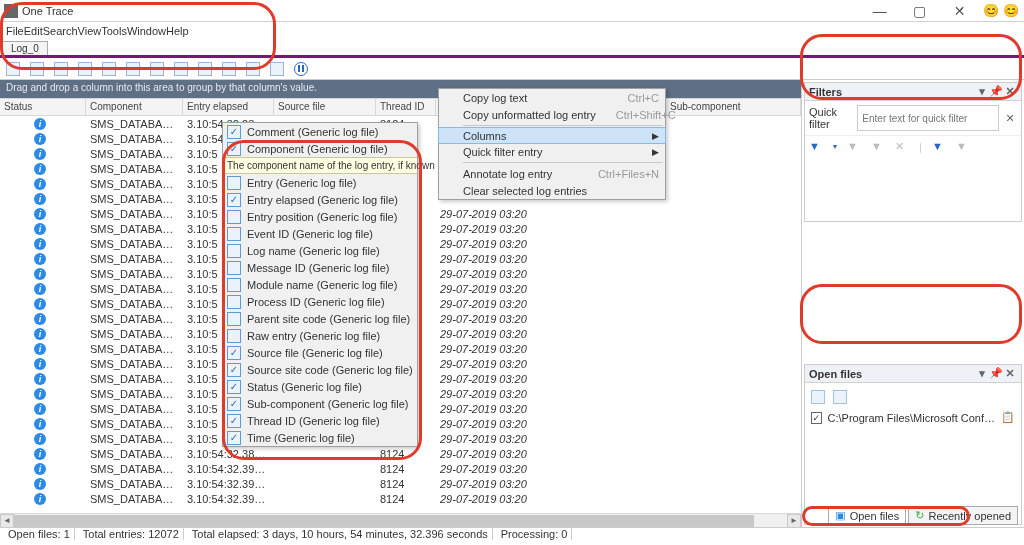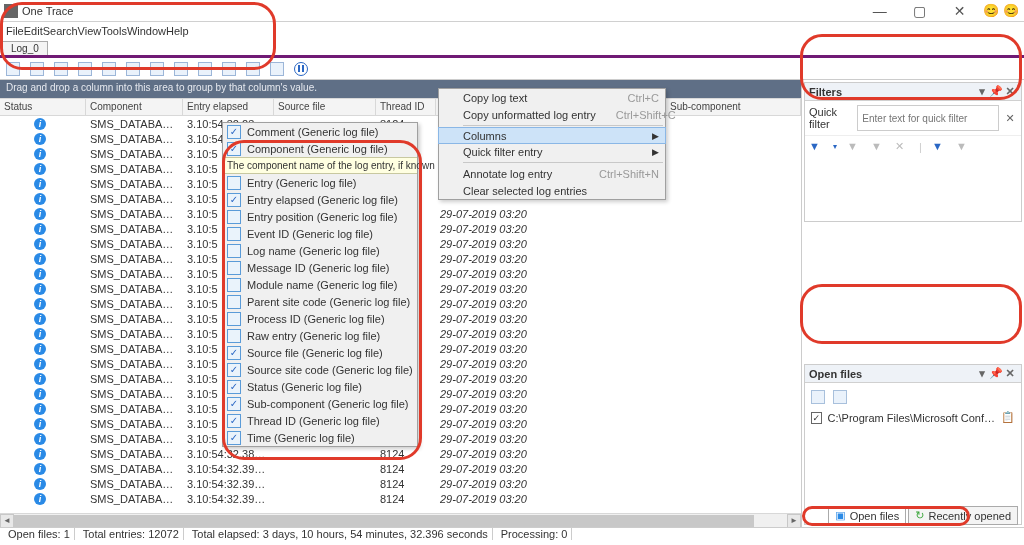--- a/index.html
+++ b/index.html
@@ -478,21 +478,21 @@
         <span>Columns</span>
         <span class="arrow-r">▶</span>
       </div>
       <div class="mitem">
         <span>Quick filter entry</span>
         <span class="arrow-r">▶</span>
       </div>
       <div class="sep"></div>
       <div class="mitem disabled">
         <span>Annotate log entry</span>
-        <span class="sc">Ctrl+Shift+N</span>
+        <span class="sc">Ctrl+Files+N</span>
       </div>
       <div class="mitem disabled">
         <span>Clear selected log entries</span>
       </div>
     </div>
 
   <div class="ctxmenu" id="ctx2" style="left:222px; top:42px; width:196px;">
       <div class="mitem">
         <span class="check">✓</span>
         <span>Comment (Generic log file)</span>
@@ -525,25 +525,25 @@
       <div class="mitem">
         <span class="check"></span>
         <span>Message ID (Generic log file)</span>
       </div>
       <div class="mitem">
         <span class="check"></span>
         <span>Module name (Generic log file)</span>
       </div>
       <div class="mitem">
         <span class="check"></span>
+        <span>Process ID (Generic log file)</span>
+      </div>
+      <div class="mitem">
+        <span class="check"></span>
         <span>Parent site code (Generic log file)</span>
-      </div>
-      <div class="mitem">
-        <span class="check"></span>
-        <span>Process ID (Generic log file)</span>
       </div>
       <div class="mitem">
         <span class="check"></span>
         <span>Raw entry (Generic log file)</span>
       </div>
       <div class="mitem">
         <span class="check">✓</span>
         <span>Source file (Generic log file)</span>
       </div>
       <div class="mitem">

